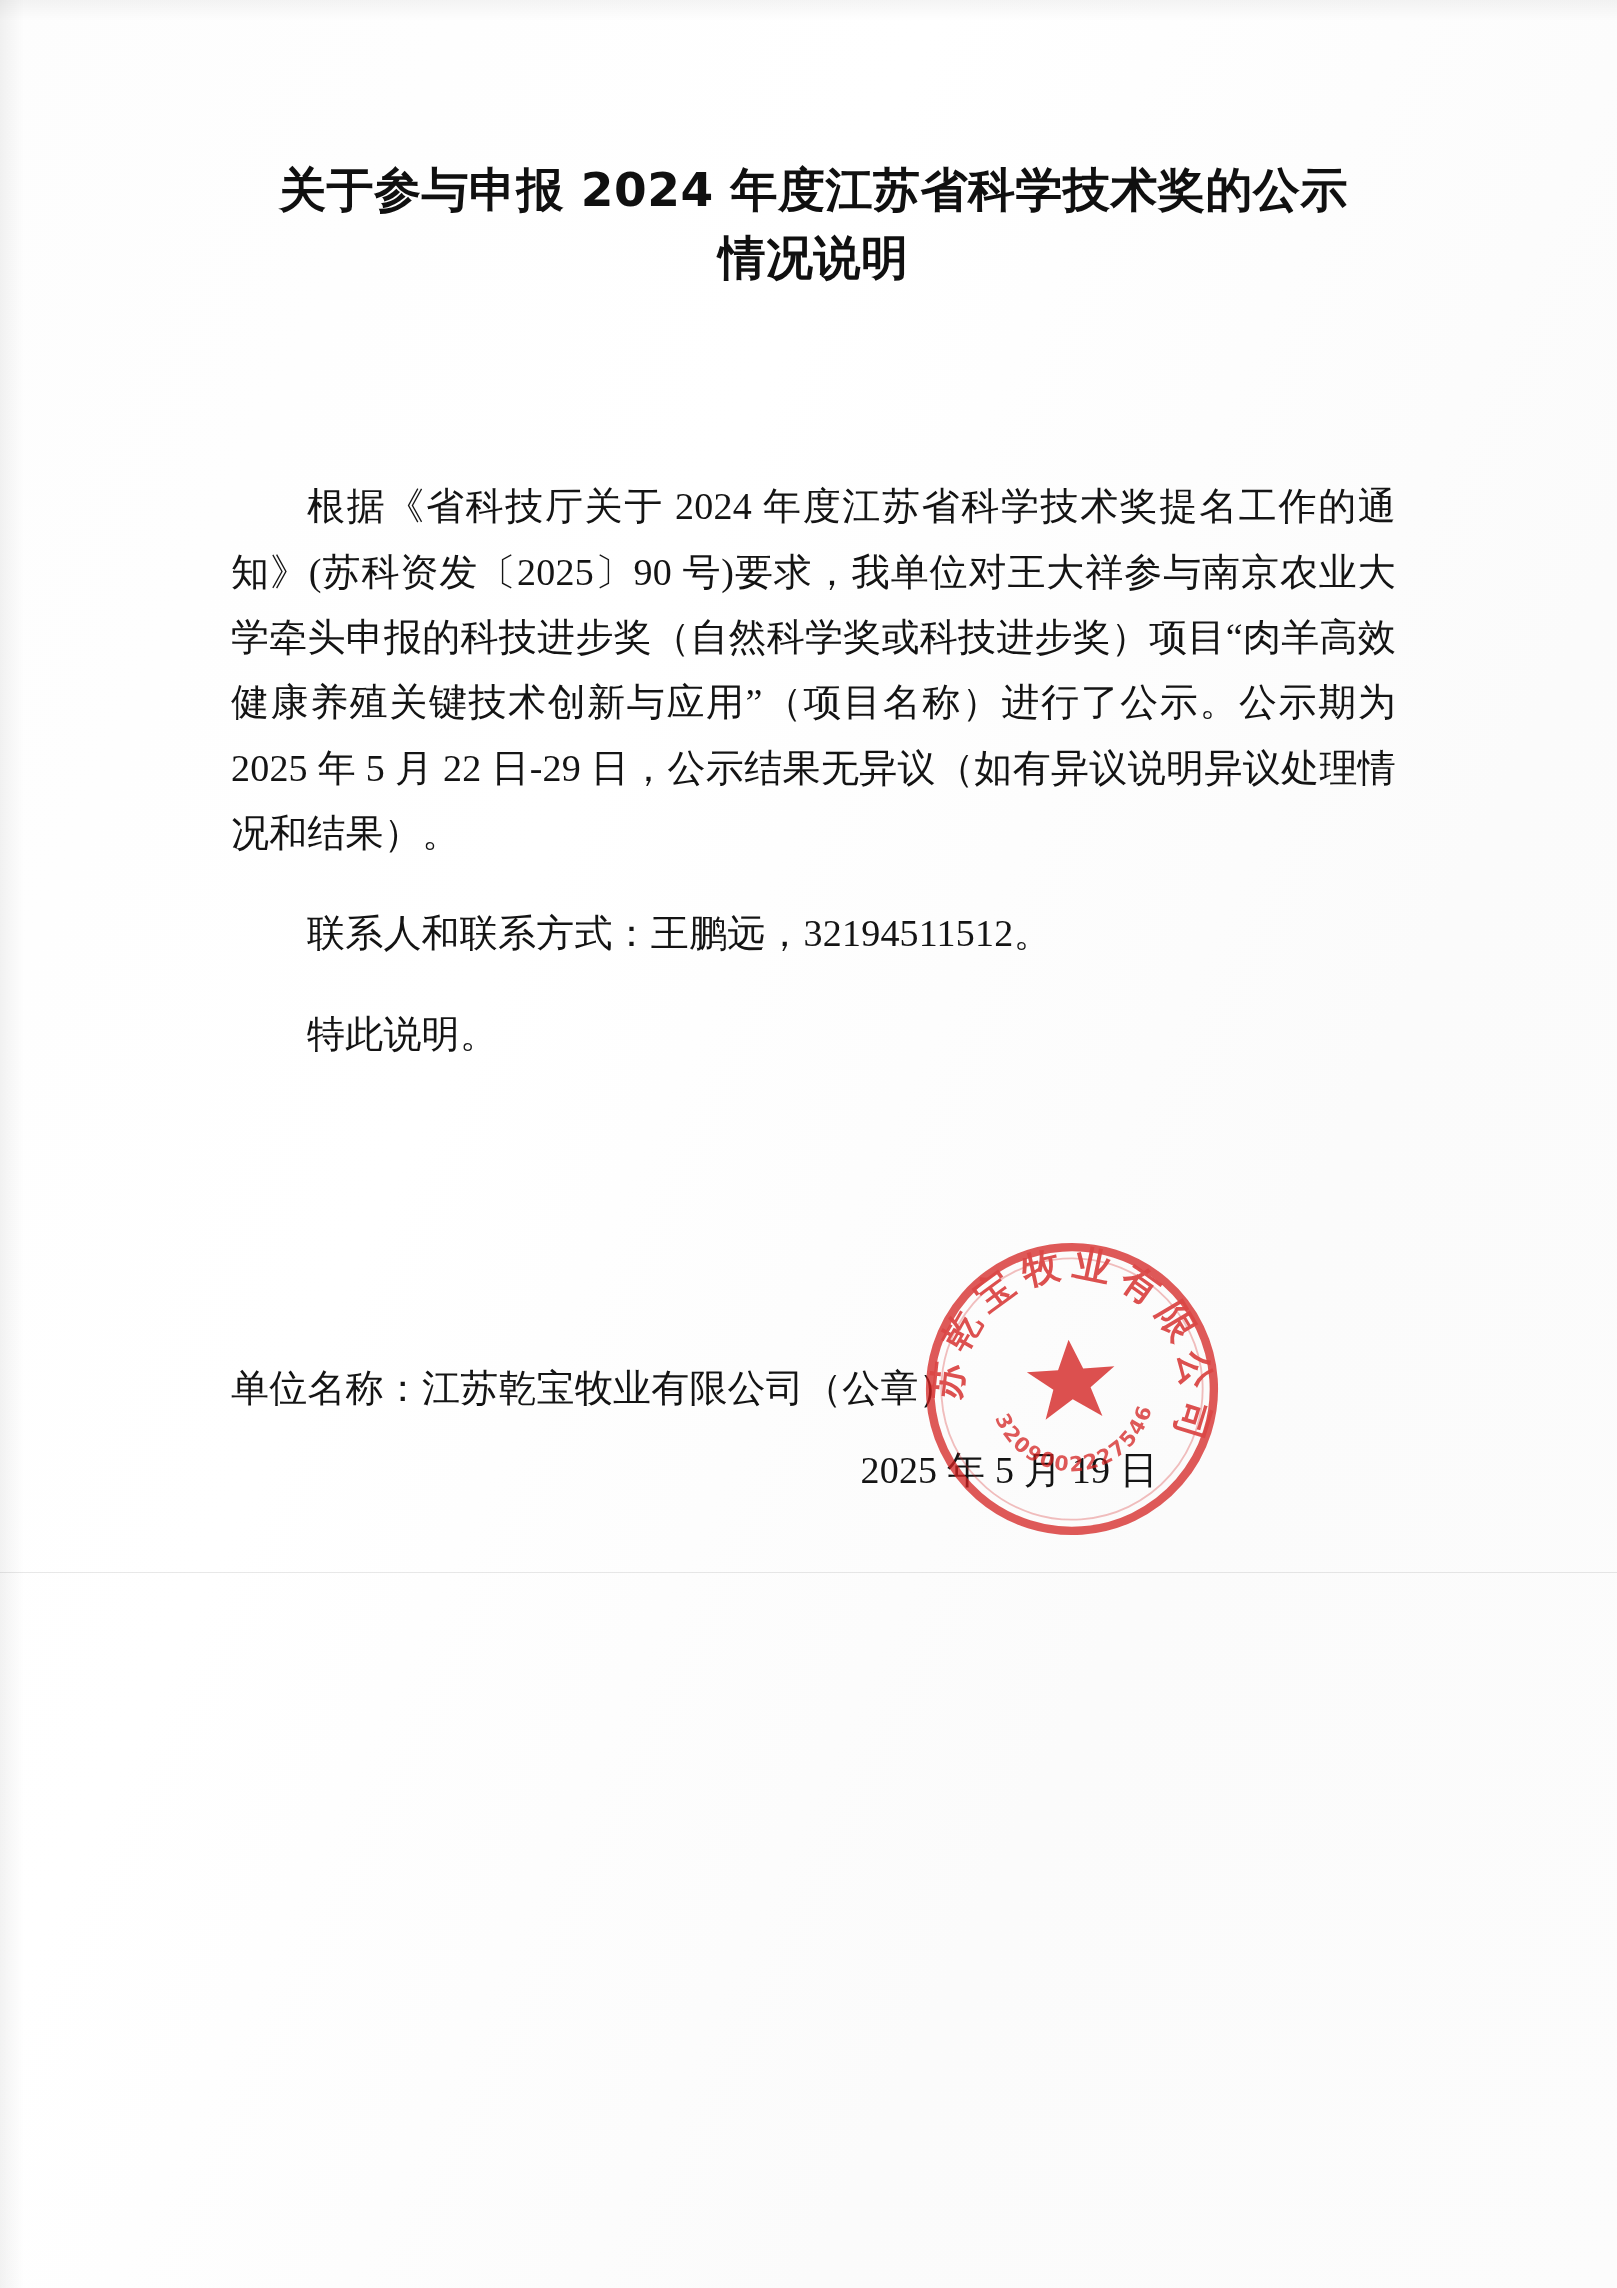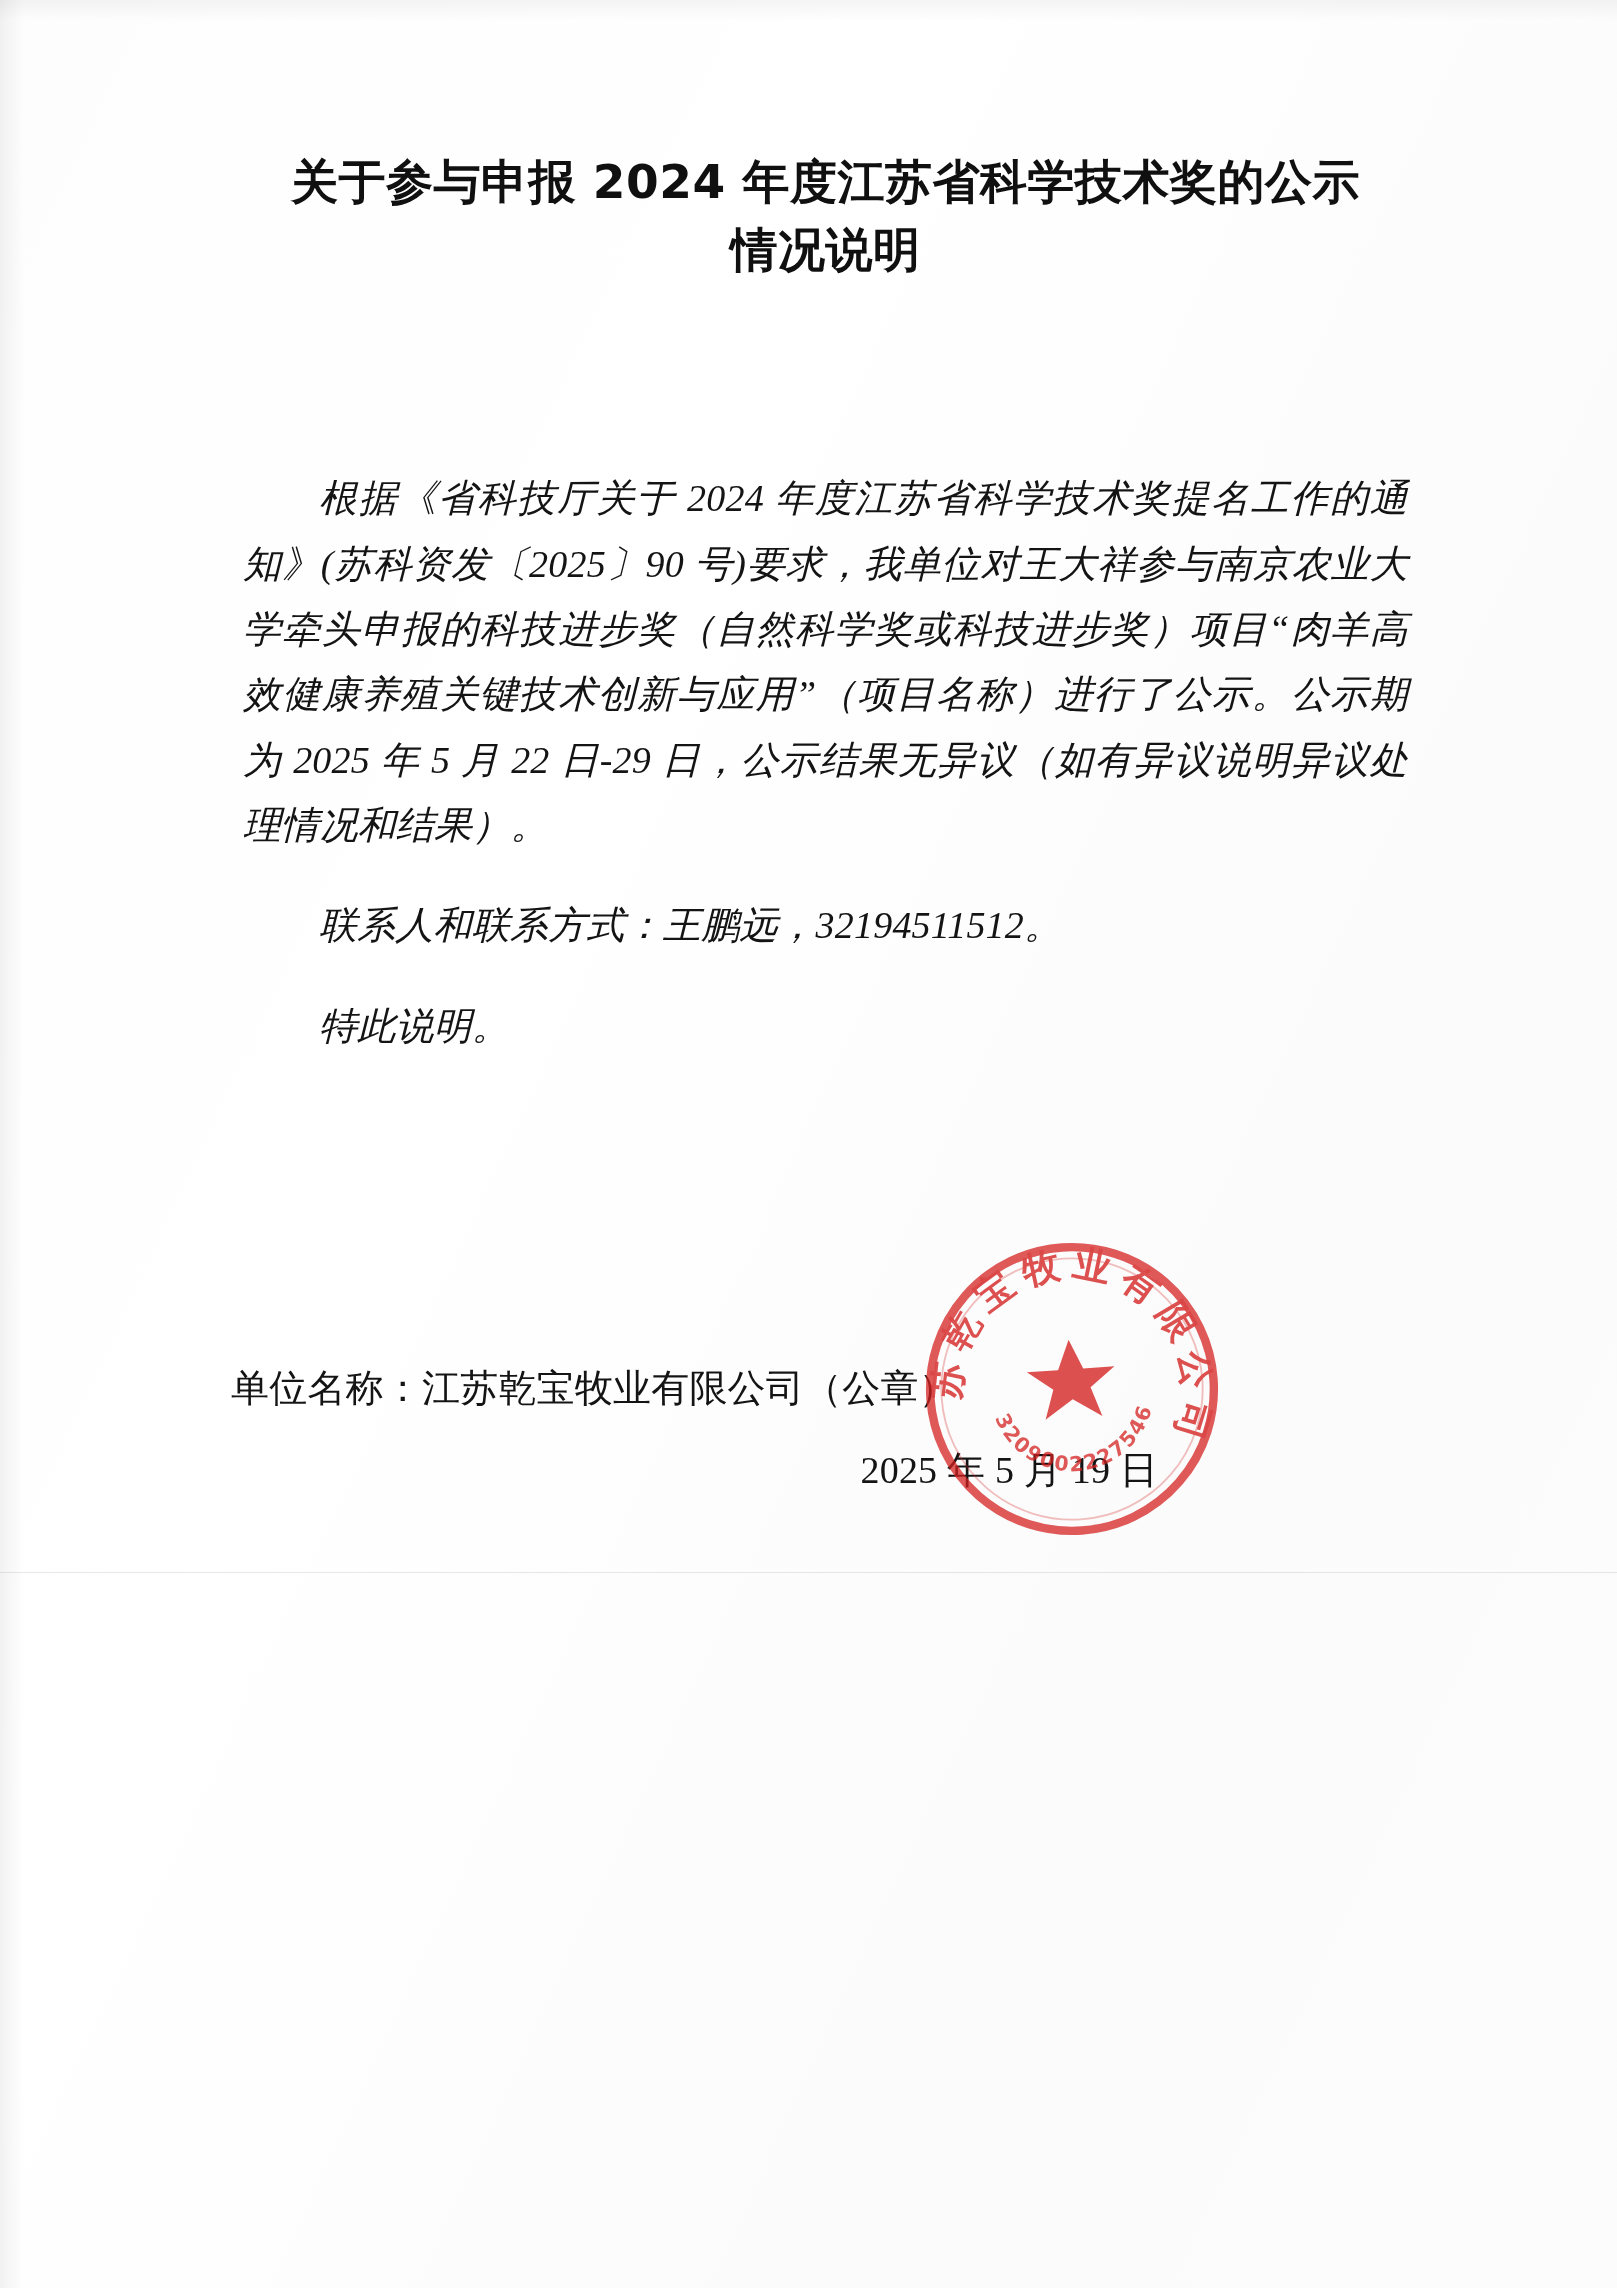--- a/index.html
+++ b/index.html
@@ -45,23 +45,22 @@
     top: 1572px;
     width: 100%;
     height: 0.9px;
     background: rgba(0,0,0,0.09);
     pointer-events: none;
   }
 
   .content {
     position: absolute;
     left: 231px;
-    top: 148px;
+    top: 156px;
     width: 1165px;
-    margin-left: 12px;
   }
 
   .doc-title {
     font-family: "DejaVu Sans", sans-serif;
     font-weight: 700;
     font-size: 47px;
     line-height: 1.45;
     text-align: center;
     letter-spacing: 0.5px;
     color: #101010;
@@ -78,21 +77,20 @@
     font-size: 38px;
     line-height: 1.72;
     color: #141414;
     text-align: justify;
     text-justify: inter-ideograph;
     margin: 0 0 35px 0;
     letter-spacing: 0.2px;
   }
   .para.indent {
     text-indent: 76px;
-    font-style: italic;
   }
 
   .sign-block {
     position: absolute;
     left: 231px;
     top: 1356px;
     width: 1165px;
   }
   .sign-line {
     font-family: "Liberation Serif", "DejaVu Serif", serif;

